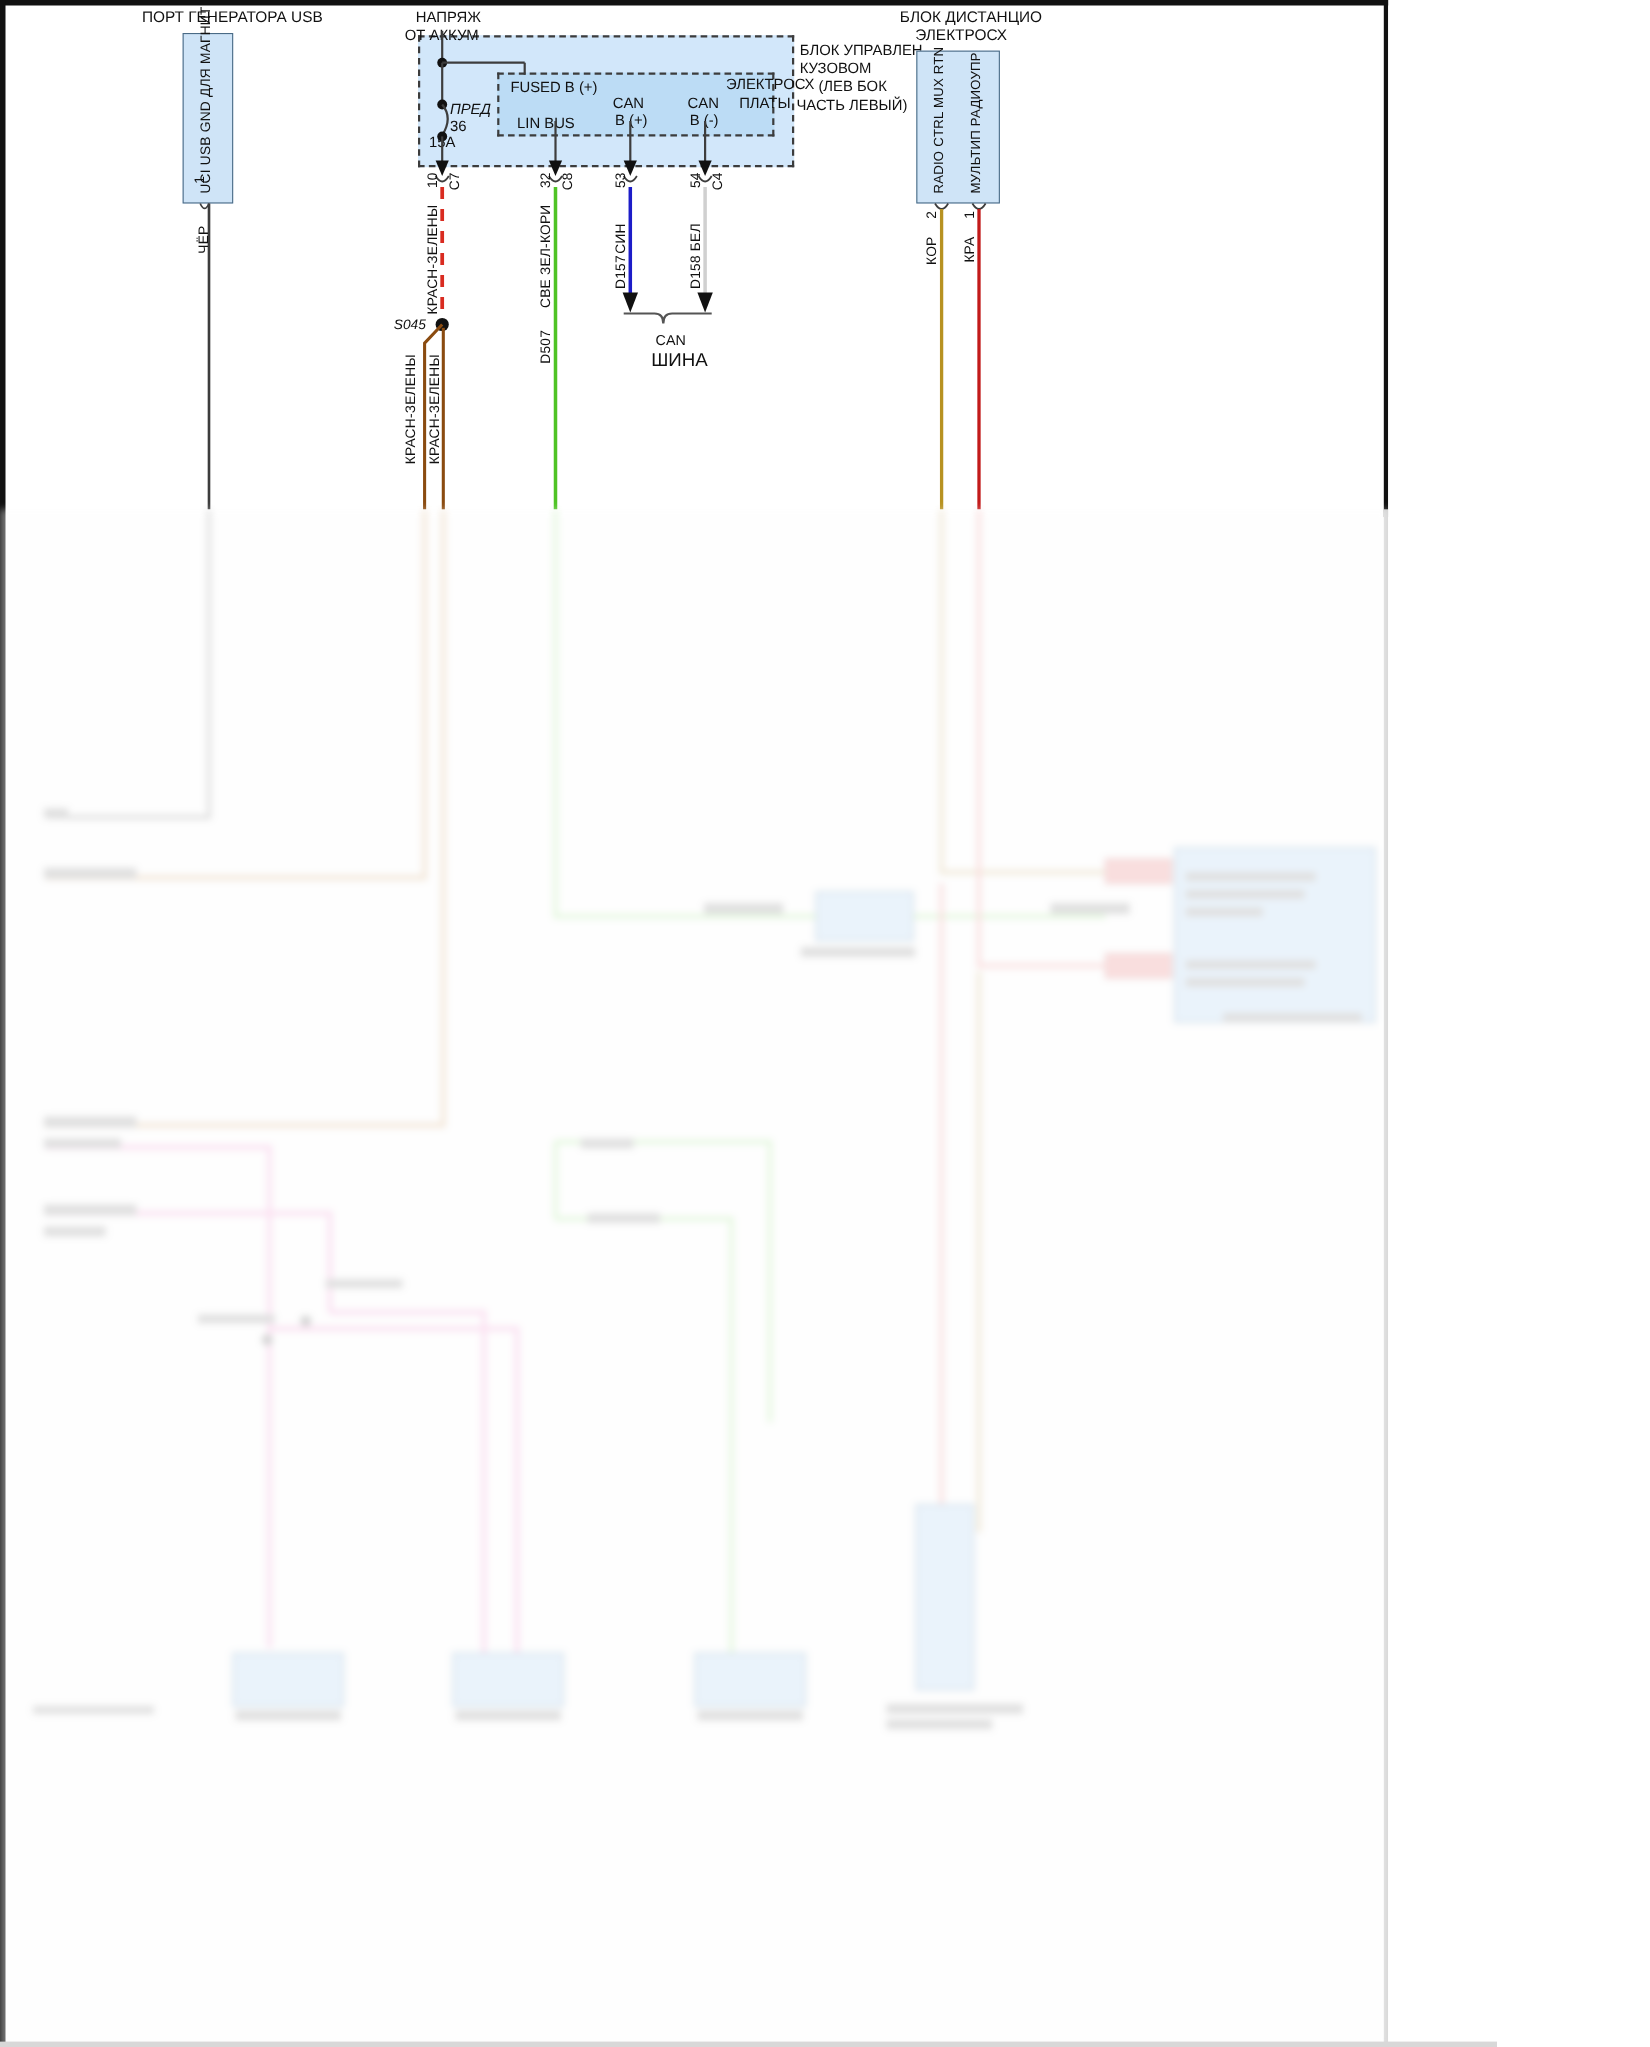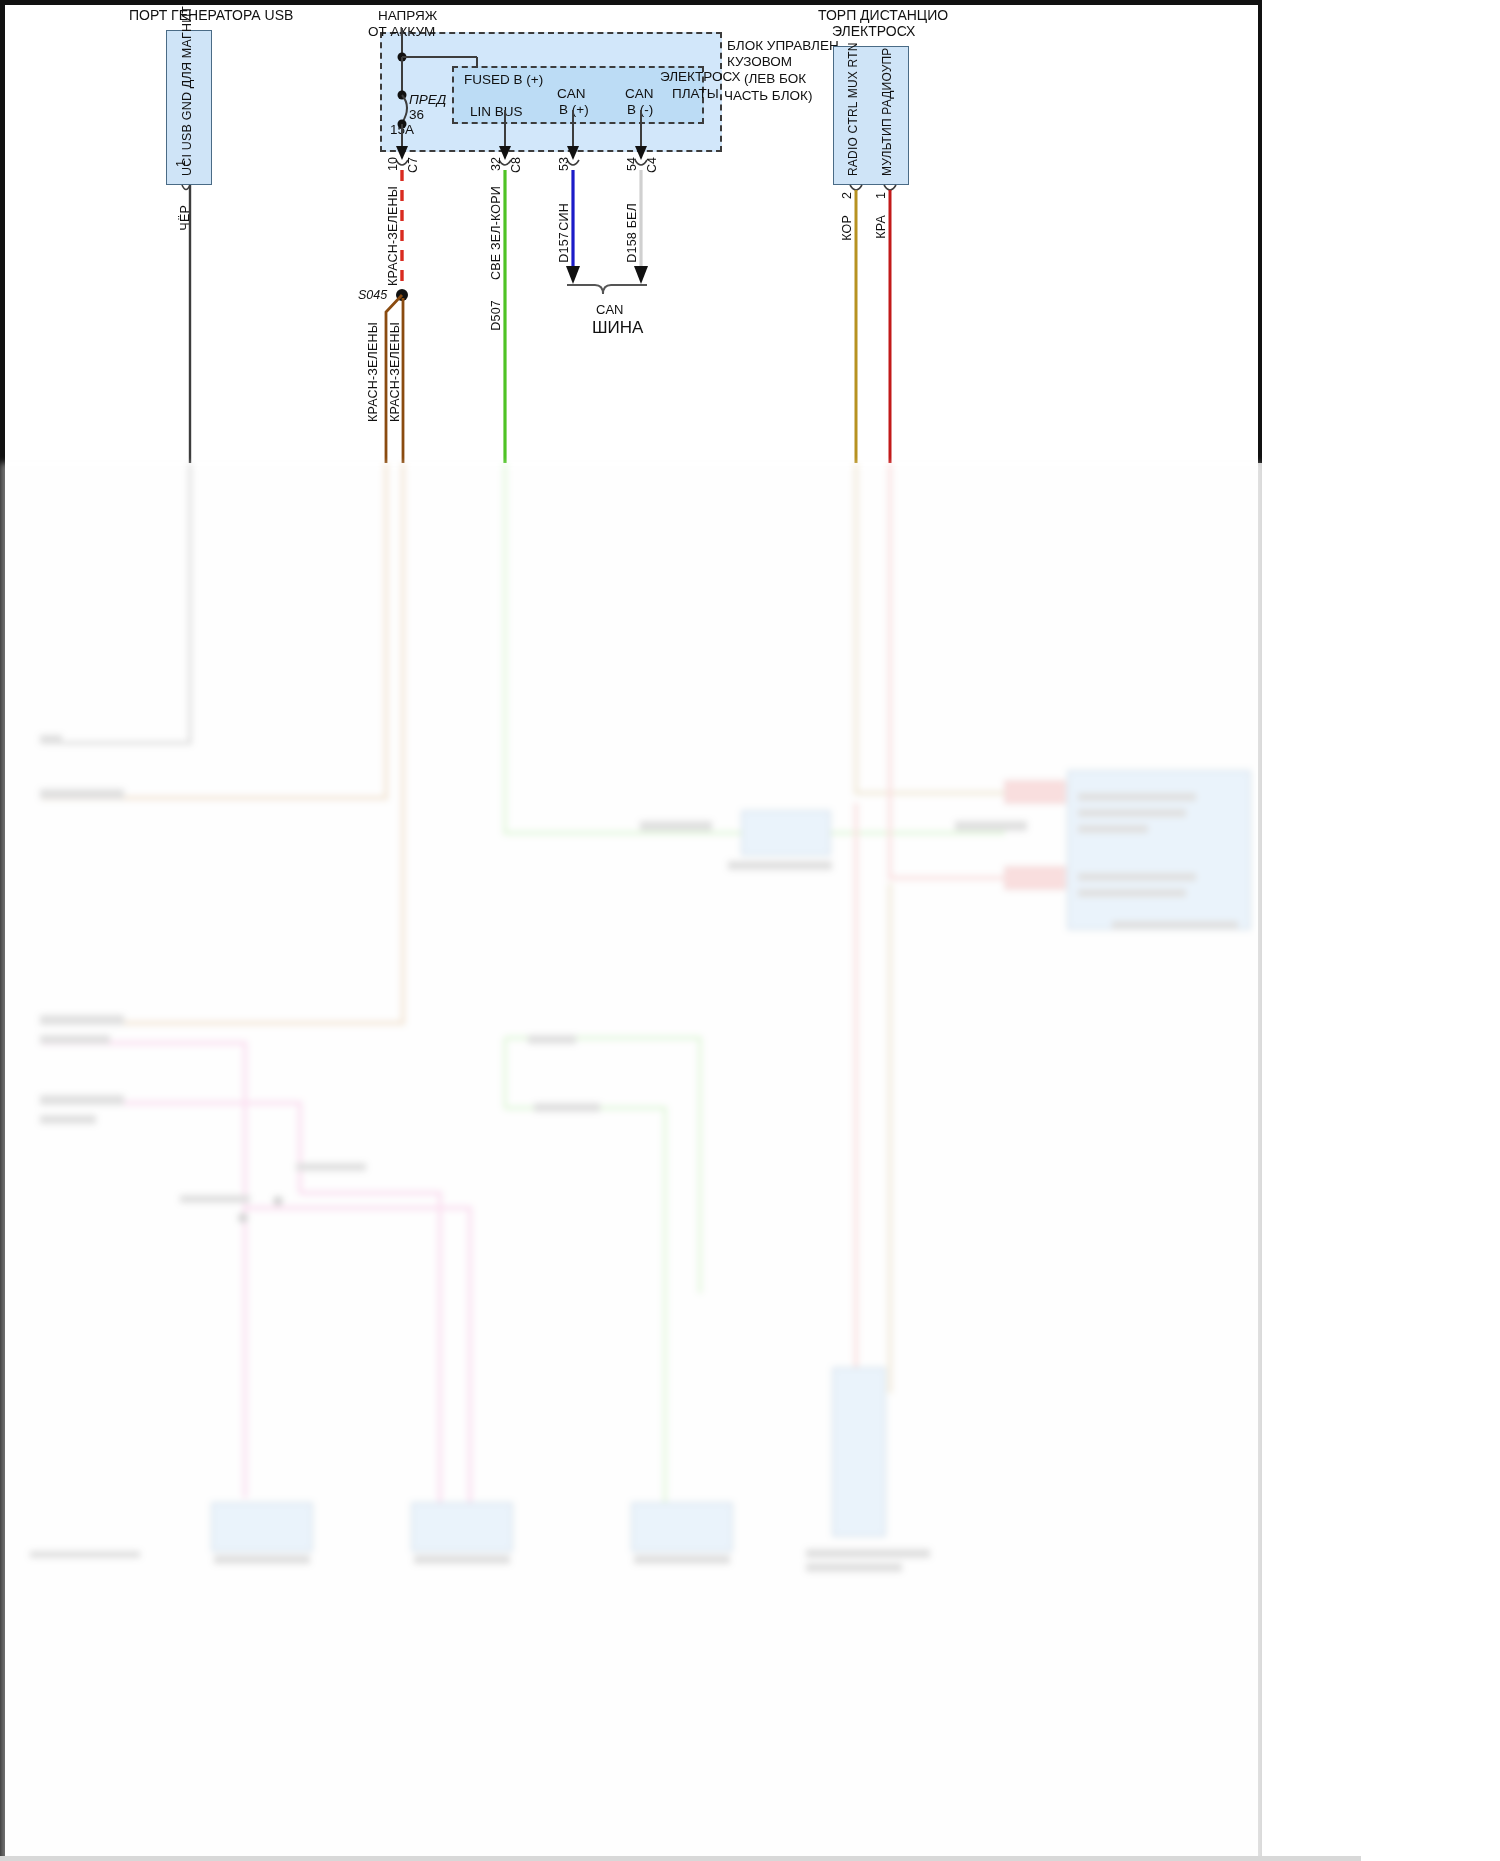--- a/index.html
+++ b/index.html
@@ -141,23 +141,23 @@
     <div class="vtext" style="left:388px;top:322px;font-size:12.5px;">КРАСН-ЗЕЛЕНЫ</div>
 
     <div class="htext" style="left:596px;top:302px;font-size:13px;">CAN</div>
     <div class="htext" style="left:592px;top:318px;font-size:17px;">ШИНА</div>
 
     <div class="htext" style="left:727px;top:38px;">БЛОК УПРАВЛЕН</div>
     <div class="htext" style="left:727px;top:54px;">КУЗОВОМ</div>
     <div class="htext" style="left:660px;top:69px;">ЭЛЕКТРОСХ</div>
     <div class="htext" style="left:672px;top:86px;">ПЛАТЫ</div>
     <div class="htext" style="left:744px;top:71px;">(ЛЕВ БОК</div>
-    <div class="htext" style="left:724px;top:88px;">ЧАСТЬ БЛОК)</div>
-
-    <div class="htext big" style="left:818px;top:7px;">ТОРП ДИСТАНЦИО</div>
+    <div class="htext" style="left:724px;top:88px;">ЧАСТЬ ЛЕВЫЙ)</div>
+
+    <div class="htext big" style="left:818px;top:7px;">БЛОК ДИСТАНЦИО</div>
     <div class="htext big" style="left:832px;top:23px;">ЭЛЕКТРОСХ</div>
 
     <div class="box" style="left:833px;top:46px;width:76px;height:139px;"></div>
     <div class="vtext" style="left:846px;top:58px;height:118px;font-size:12px;">RADIO CTRL MUX RTN</div>
     <div class="vtext" style="left:880px;top:58px;height:118px;font-size:12px;">МУЛЬТИП РАДИОУПР</div>
 
     <svg class="ov" width="1262" height="463">
       <path d="M850,185 q6,10 12,0" fill="none" stroke="#3d3d3d" stroke-width="1.6"></path>
       <path d="M884,185 q6,10 12,0" fill="none" stroke="#3d3d3d" stroke-width="1.6"></path>
       <line x1="856" y1="190" x2="856" y2="463" stroke="#b79221" stroke-width="3"></line>

